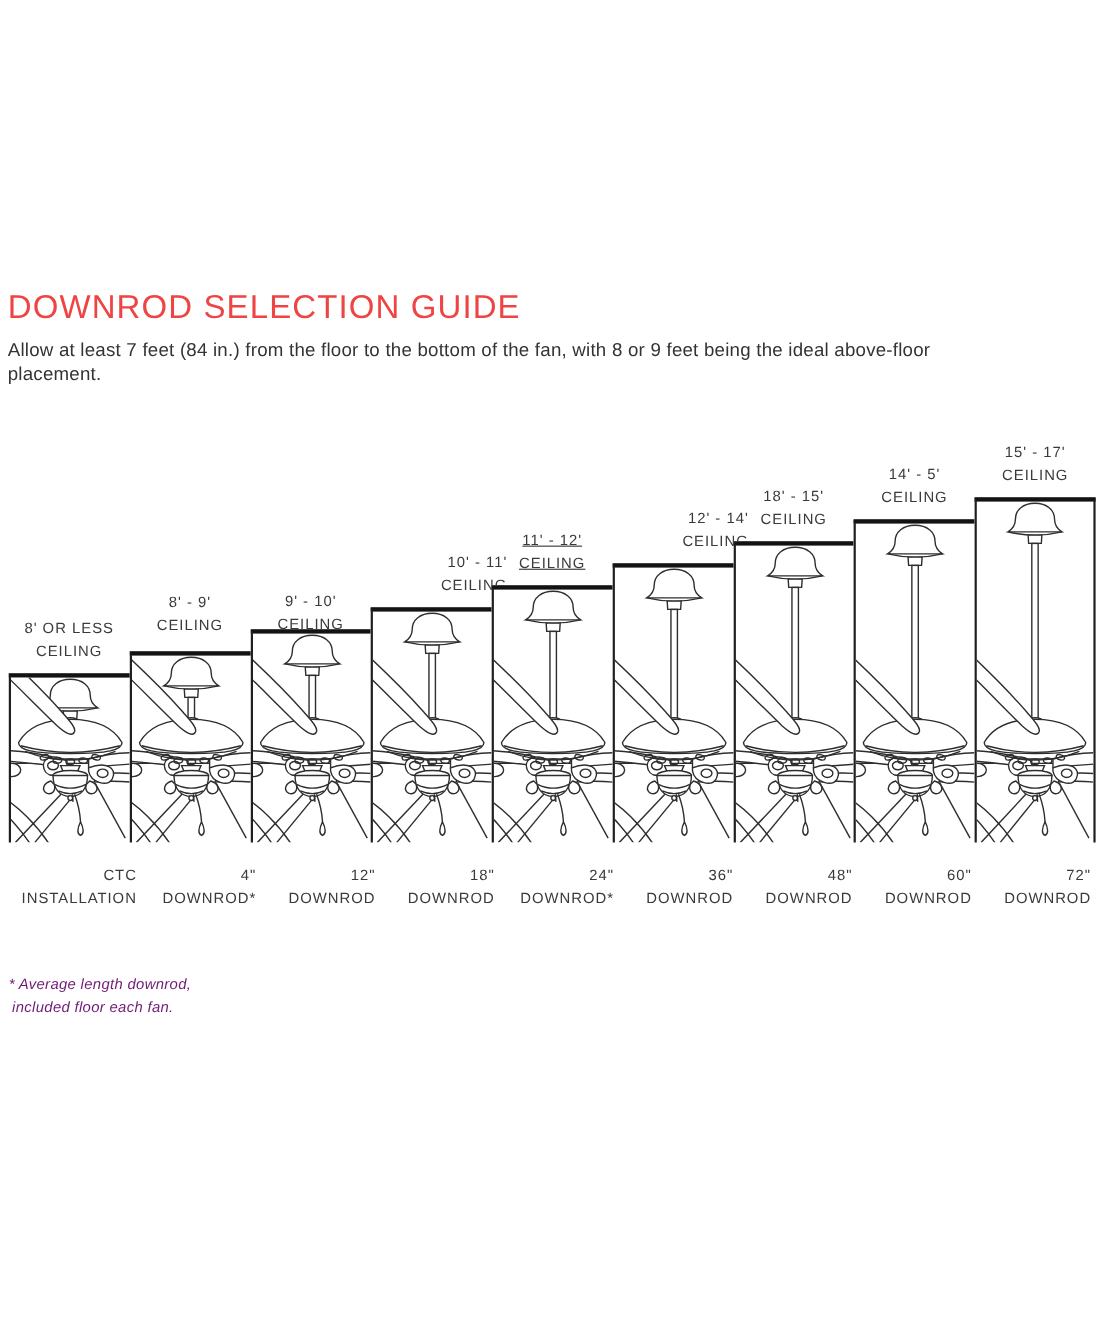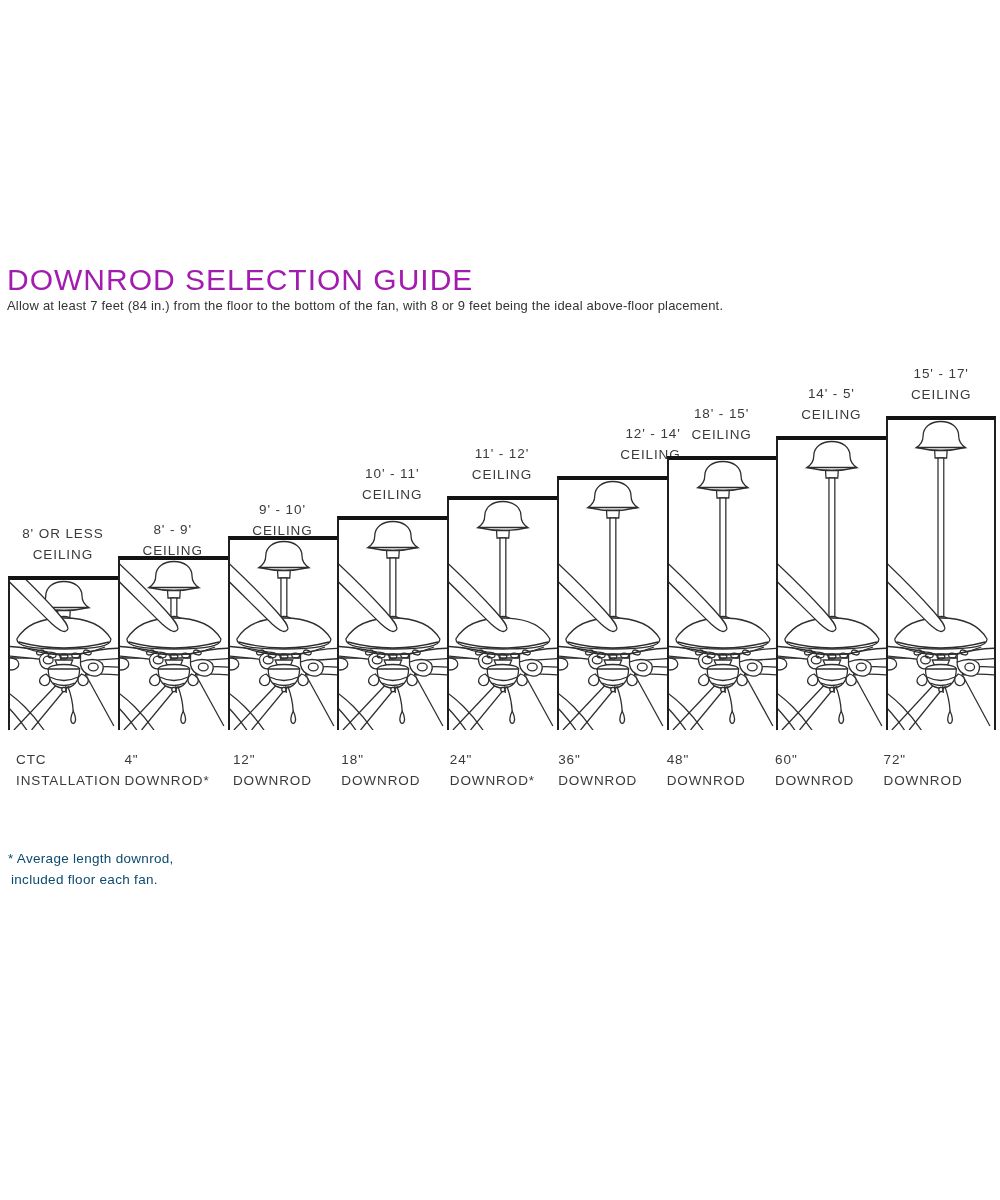--- a/index.html
+++ b/index.html
@@ -6,26 +6,26 @@
   html, body { width: 1000px; height: 1200px; background: #ffffff; overflow: hidden; }
   body { font-family: "Liberation Sans", sans-serif; color: #333333; }
 
   .page { position: relative; width: 1000px; height: 1200px; }
 
   .title {
     margin: 263px 0 0 7px;
     font-size: 30px;
     font-weight: 400;
     letter-spacing: 1px;
-    color: #a21caf;
+    color: #ef4444;
   }
   .subtitle {
-    margin: 1px 0 0 7px;
+    margin: 12px 0 0 7px;
     max-width: 925px;
-    font-size: 13px;
+    font-size: 17px;
     line-height: 1.22;
     letter-spacing: 0.2px;
     color: #333333;
   }
 
   .diagram { margin: 44px 4px 0 8px; }
   .cols {
     display: flex;
     align-items: flex-end;
     height: 372px;
@@ -54,28 +54,29 @@
     display: block;
     font-size: 13.5px;
     font-weight: 500;
     line-height: 1.55;
     letter-spacing: 0.9px;
     color: #3a3a3a;
     white-space: nowrap;
   }
 
   .dlabels { display: flex; margin: 20px 4px 0 8px; }
-  .dlabel { flex: 1 1 0; text-align: left; overflow: visible; }
+  .dlabel { flex: 1 1 0; text-align: right; overflow: visible; }
 
   .footnote {
     margin: 57px 0 0 8px;
     font-size: 13.5px;
+    font-style: italic;
     line-height: 1.55;
     letter-spacing: 0.3px;
-    color: #0c4a6e;
+    color: #701a75;
   }
   .footnote .fn2 { padding-left: 3px; }
 </style>
 </head>
 <body>
 
 <div class="page">
 
   <h1 class="title">DOWNROD SELECTION GUIDE</h1>
 
@@ -127,21 +128,21 @@
               <path class="w" d="M73,94 C80,96 82,102 77,105 C72,107 68,103 70,97 Z"></path>
               <circle class="w" cx="55" cy="109.5" r="2.2"></circle>
               <path class="n" d="M59,106 C62,114 64,122 64.5,131"></path>
               <line class="n" x1="57" y1="106" x2="57.5" y2="113"></line>
               <path class="w" d="M64.5,131 C61.5,137 61,142 64.5,143.5 C68,142 67.5,137 64.5,131 Z"></path>
             </svg>
           </div>
   </div>
 
   <div class="col">
-    <div class="clabel" style="bottom: 168px;">
+    <div class="clabel" style="bottom: 187px;">
       <span class="lbl-line">8' - 9'</span>
       <span class="lbl-line">CEILING</span>
     </div>
     <div class="box" style="height: 174px;">
             <svg width="100%" height="170" viewBox="0 0 110 170" preserveAspectRatio="none">
               <line class="n" x1="0" y1="94" x2="110" y2="94"></line>
               <line class="n" x1="0" y1="98" x2="110" y2="98"></line>
               <path class="w" d="M-28,87 Q2,84 38,92 L38,100 Q2,96 -28,94 Z"></path>
               <path class="w" d="M138,90 Q104,85 72,94 L72,102 Q104,98 138,98 Z"></path>
               <path class="w" d="M138,112 Q108,104 80,108 L77,115 Q108,112 138,120 Z"></path>
@@ -227,21 +228,21 @@
               <path class="w" d="M73,134 C80,136 82,142 77,145 C72,147 68,143 70,137 Z"></path>
               <circle class="w" cx="55" cy="149.5" r="2.2"></circle>
               <path class="n" d="M59,146 C62,154 64,162 64.5,171"></path>
               <line class="n" x1="57" y1="146" x2="57.5" y2="153"></line>
               <path class="w" d="M64.5,171 C61.5,177 61,182 64.5,183.5 C68,182 67.5,177 64.5,171 Z"></path>
             </svg>
           </div>
   </div>
 
   <div class="col">
-    <div class="clabel" style="bottom: 224px;">
+    <div class="clabel" style="bottom: 224px; text-align: right;">
       <span class="lbl-line">10' - 11'</span>
       <span class="lbl-line">CEILING</span>
     </div>
     <div class="box" style="height: 214px;">
             <svg width="100%" height="210" viewBox="0 0 110 210" preserveAspectRatio="none">
               <line class="n" x1="0" y1="134" x2="110" y2="134"></line>
               <line class="n" x1="0" y1="138" x2="110" y2="138"></line>
               <path class="w" d="M-28,127 Q2,124 38,132 L38,140 Q2,136 -28,134 Z"></path>
               <path class="w" d="M138,130 Q104,125 72,134 L72,142 Q104,138 138,138 Z"></path>
               <path class="w" d="M138,152 Q108,144 80,148 L77,155 Q108,152 138,160 Z"></path>
@@ -277,21 +278,21 @@
               <path class="w" d="M73,154 C80,156 82,162 77,165 C72,167 68,163 70,157 Z"></path>
               <circle class="w" cx="55" cy="169.5" r="2.2"></circle>
               <path class="n" d="M59,166 C62,174 64,182 64.5,191"></path>
               <line class="n" x1="57" y1="166" x2="57.5" y2="173"></line>
               <path class="w" d="M64.5,191 C61.5,197 61,202 64.5,203.5 C68,202 67.5,197 64.5,191 Z"></path>
             </svg>
           </div>
   </div>
 
   <div class="col">
-    <div class="clabel" style="bottom: 244px;">
+    <div class="clabel" style="bottom: 244px; text-decoration: underline;">
       <span class="lbl-line">11' - 12'</span>
       <span class="lbl-line">CEILING</span>
     </div>
     <div class="box" style="height: 234px;">
             <svg width="100%" height="230" viewBox="0 0 110 230" preserveAspectRatio="none">
               <line class="n" x1="0" y1="154" x2="110" y2="154"></line>
               <line class="n" x1="0" y1="158" x2="110" y2="158"></line>
               <path class="w" d="M-28,147 Q2,144 38,152 L38,160 Q2,156 -28,154 Z"></path>
               <path class="w" d="M138,150 Q104,145 72,154 L72,162 Q104,158 138,158 Z"></path>
               <path class="w" d="M138,172 Q108,164 80,168 L77,175 Q108,172 138,180 Z"></path>

